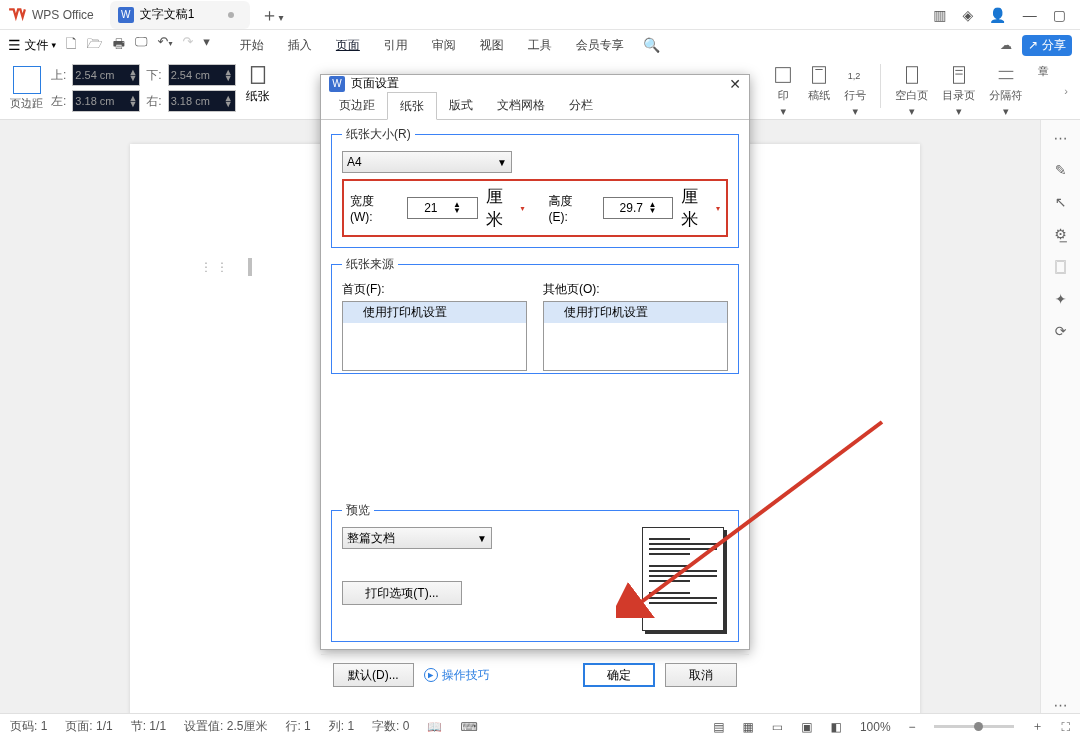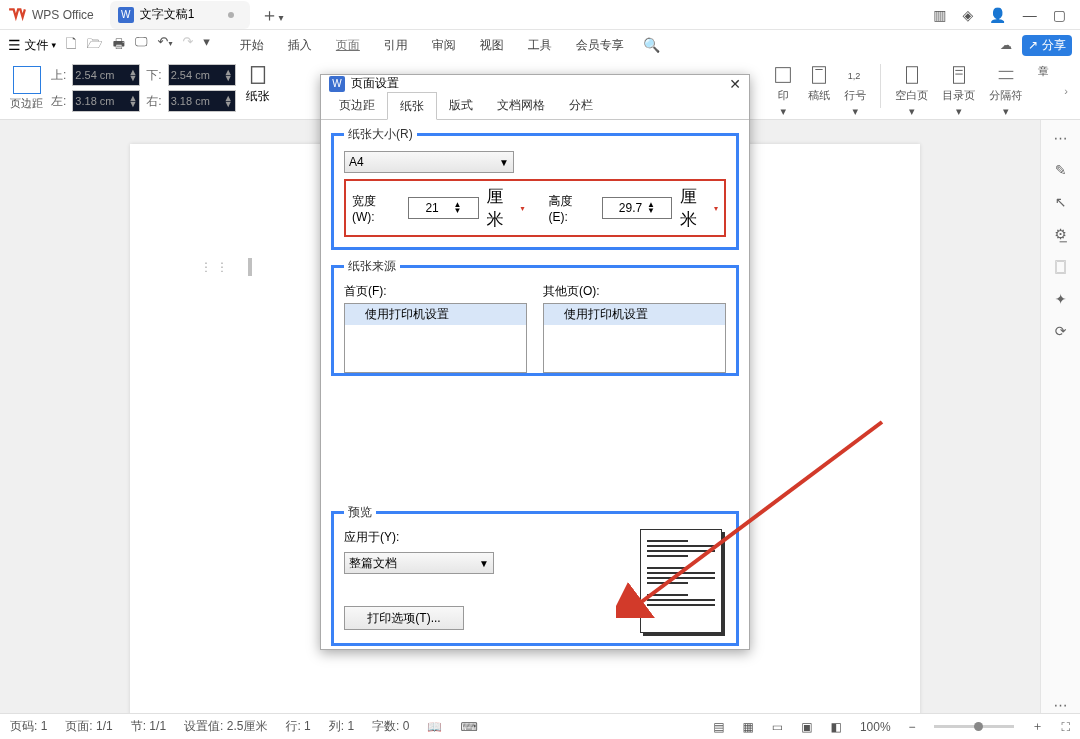--- a/index.html
+++ b/index.html
@@ -16,21 +16,21 @@
   .spacer { flex:1; }
   .win-ctrls { display:flex; align-items:center; gap:16px; padding-right:14px; color:#555; }
   .win-ctrls span { font-size:14px; }
 
   
   .ribbon-top { display:flex; align-items:center; height:30px; background:#fff; padding:0 8px; }
   .menu-icon { font-size:14px; margin-right:4px;}
   .file-btn { display:flex; align-items:center; gap:3px; }
   .quick-icons { display:flex; gap:10px; margin-left:10px; color:#555; font-size:13px;}
   .tabs { display:flex; gap:24px; margin-left:30px; color:#444; }
-  .tabs .tab.active { color:#737373;text-decoration:underline; }
+  .tabs .tab.active { color:#0f172a;text-decoration:underline; }
   .search-area { margin-left:20px; color:#888; font-size:14px;}
   .share-btn { background:#2a7de1; color:#fff; border-radius:4px; padding:2px 6px; display:flex;align-items:center;gap:4px;}
 
   
   .ribbon { display:flex; align-items:flex-start; height:60px; background:#fff; border-bottom:1px solid #e0e0e0; padding:4px 0 0 10px; }
   .margins-block { display:flex; align-items:center; gap:6px; }
   .margins-icon { width:28px; height:28px; border:1.5px solid #2a7de1; background:#fff; }
   .margins-labels { display:flex; flex-direction:column; gap:4px; margin-left:2px;}
   .marg-row { display:flex; align-items:center; gap:6px; color:#666;}
   .marg-input { display:flex; align-items:center; border:1px solid #c8c8c8; background:#0f172a; height:22px; width:68px; padding:0 2px; font-size:11px; color:#999;}
@@ -61,21 +61,21 @@
   
   .backdrop { position:absolute; inset:0; }
   .dialog { position:absolute; top:74px; left:320px; width:430px; height:576px; background:#fff; border:1px solid #aaa; box-shadow:0 3px 12px rgba(0,0,0,.35); display:flex; flex-direction:column;}
   .dlg-title { display:flex; align-items:center; height:28px; padding:0 8px; font-size:12px;}
   .dlg-title .wicon { width:16px;height:16px;background:#3a6ecf;color:#fff;border-radius:2px;font-size:10px;display:flex;align-items:center;justify-content:center;margin-right:6px;}
   .dlg-title .x { margin-left:auto; font-size:14px; color:#333;}
   .dlg-tabs { display:flex; border-bottom:1px solid #c8c8c8; padding:0 6px;}
   .dlg-tabs .dtab { padding:5px 12px 4px; font-size:12px; color:#333; }
   .dlg-tabs .dtab.active { border:1px solid #c8c8c8; border-bottom:1px solid #fff; margin-bottom:-1px; background:#fff; }
   .dlg-body { flex:1; padding:6px 10px 4px; position:relative; }
-  fieldset { border:3px solid #3b82f6; margin-bottom:8px; padding:8px 10px 10px; }
+  fieldset { border:1px solid #3b82f6; margin-bottom:8px; padding:8px 10px 10px; }
   legend { font-size:12px; padding:0 4px; color:#333;}
   .paper-select { display:flex; align-items:center; width:170px; height:22px; border:1px solid #999; background:linear-gradient(#f8f8f8,#e6e6e6); padding:0 4px; font-size:12px;}
   .paper-select span.caret-down{ margin-left:auto; font-size:10px;}
   .red-box { border:2px solid #d23a2a; padding:4px 6px; margin-top:6px; display:flex; align-items:center; gap:12px;}
   .dim-label { font-size:12px;}
   .dim-input { display:flex; align-items:center; width:72px; height:22px; border:1px solid #777; padding:0 16px; font-size:12px;}
   .dim-input .spin { margin-left:auto; display:flex;flex-direction:column;line-height:6px;font-size:8px;}
   .unit { display:flex; align-items:center; font-size:17px; margin-left:-4px;}
   .unit::after{content:"▾"; color:#d23a2a; font-size:8px; margin-left:2px;}
   .source-row { display:flex; gap:16px;}
@@ -319,21 +319,20 @@
           </div>
         </div>
       </fieldset>
 
       <div style="height:120px;"></div>
 
       <fieldset>
         <legend>预览</legend>
         <div class="preview-row">
           <div class="apply-col">
-            <span>应用于(Y):</span>
             <div class="apply-select">
               <span>整篇文档</span>
                 <span class="caret-down">▼</span>
             </div>
             <div style="height:20px;"></div>
             <button class="btn" style="width:120px;">打印选项(T)...</button>
           </div>
           <div class="prev-page">
             <div class="ln short"></div>
               <div class="ln"></div>
@@ -346,20 +345,27 @@
               <div class="ln short"></div>
             <div style="height:4px;"></div>
             <div class="ln short"></div>
               <div class="ln"></div>
               <div class="ln"></div>
           </div>
         </div>
       </fieldset>
     </div>
 
+    <div class="dlg-footer">
+      <button class="btn">默认(D)...</button>
+      <span class="link">操作技巧</span>
+      <div class="spacer"></div>
+      <button class="btn btn-primary" style="width:72px;">确定</button>
+      <button class="btn" style="width:72px;">取消</button>
+    </div>
   </div>
 </div>
 
 <svg class="arrow-svg" viewBox="0 0 270 200">
   <defs>
       <marker id="ah" markerWidth="12" markerHeight="12" refX="2" refY="6" orient="auto">
     <path d="M0,0 L12,6 L0,12 Z" fill="#d23a2a"></path>
       </marker>
     </defs>
   <line x1="266" y1="4" x2="20" y2="188" stroke="#d23a2a" stroke-width="4" marker-end="url(#ah)"></line>

